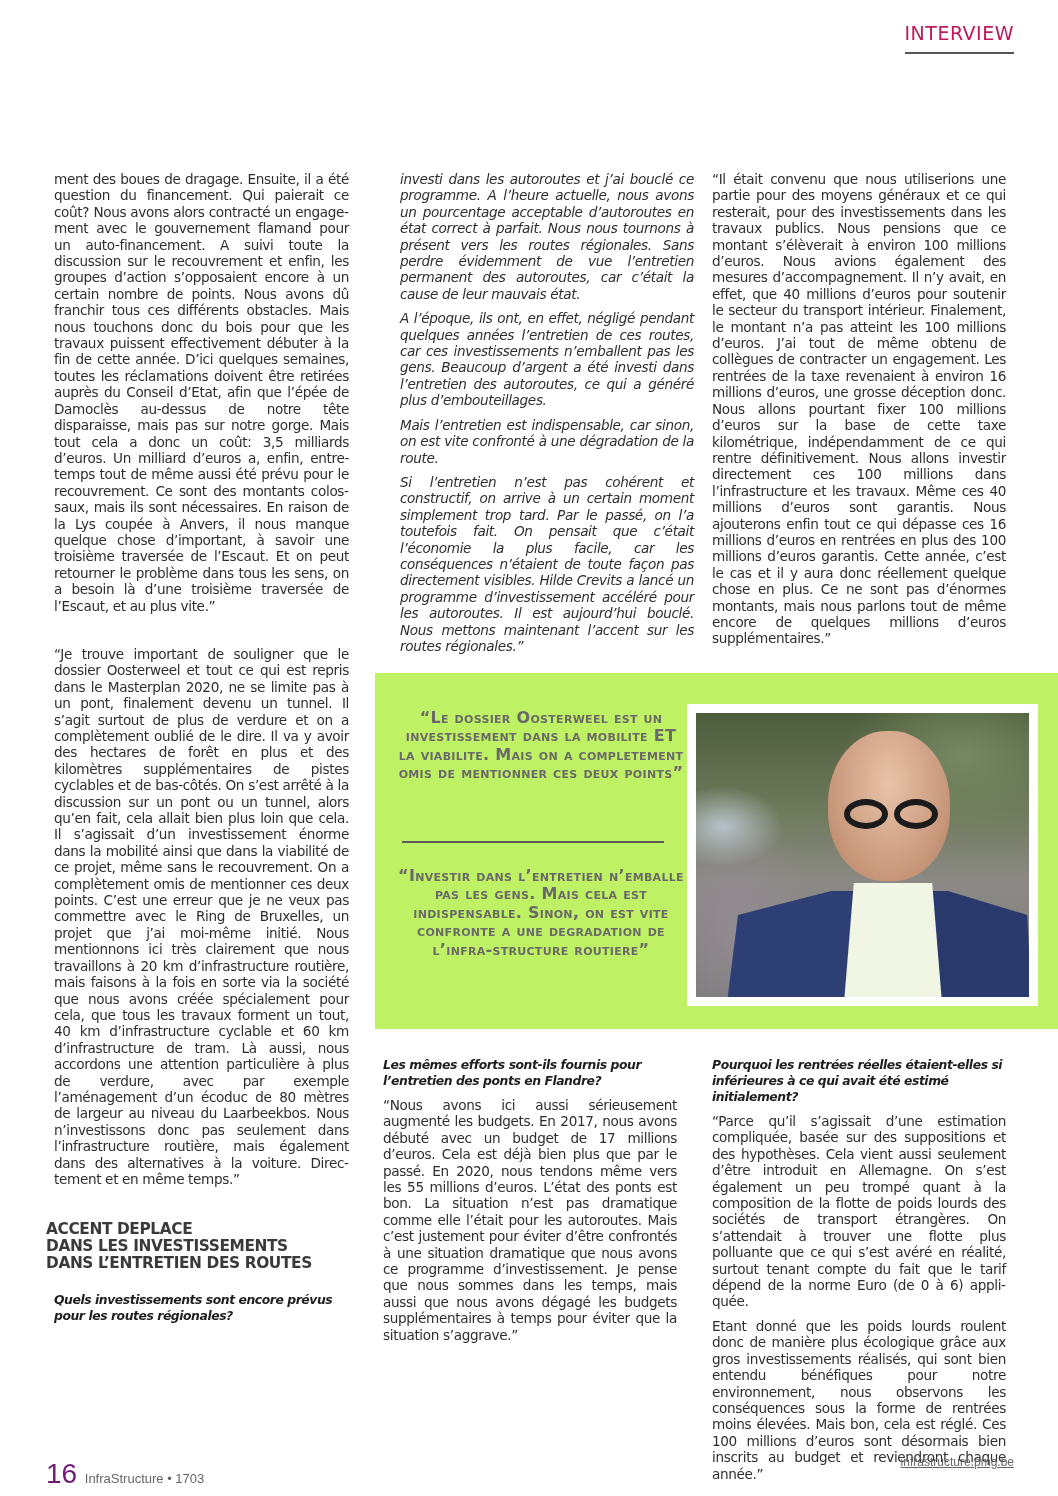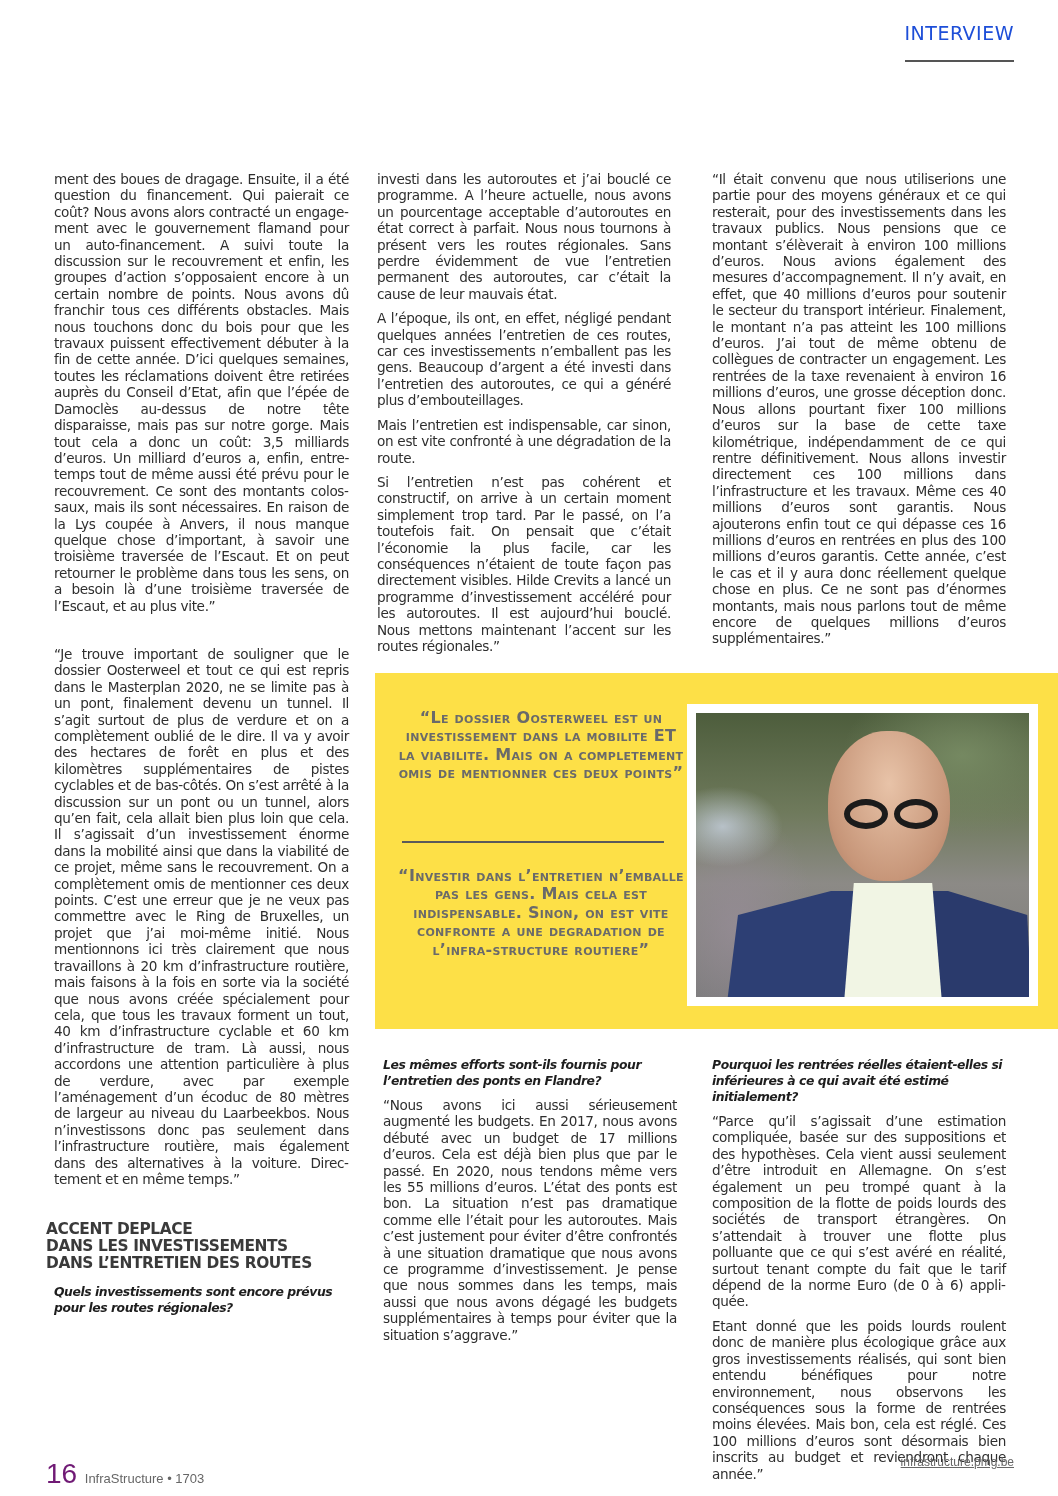--- a/index.html
+++ b/index.html
@@ -1,46 +1,46 @@
 <!DOCTYPE html>
 <html><head>
 <meta charset="utf-8">
 <style>
   * { box-sizing: border-box; margin: 0; padding: 0; }
   html, body { width: 1058px; height: 1496px; background: #ffffff; overflow: hidden; }
   body { position: relative; font-family: "DejaVu Sans", sans-serif; color: #2b2b2b; }
 
   .section-tag {
     position: absolute; top: 22px; right: 44px;
-    font-family: "DejaVu Sans", sans-serif; font-size: 19px; color: #1d4ed8;
+    font-family: "DejaVu Sans", sans-serif; font-size: 19px; color: #be185d;
     letter-spacing: 0.5px;
-    border-bottom: 2px solid #555; padding-bottom: 16px; line-height: 22px;
+    border-bottom: 2px solid #555; padding-bottom: 8px; line-height: 22px;
   }
 
   .col {
     position: absolute; font-size: 13.6px; line-height: 16.4px;
     text-align: justify; color: #2e2e2e;
     font-family: "DejaVu Sans", sans-serif; letter-spacing: -0.35px;
   }
   .col p { margin: 8px; hyphens: manual; }
   .col .q { font-style: italic; font-weight: bold; font-size: 12.4px; line-height: 16px; text-align: left; color: #1e1e1e; letter-spacing: -0.45px; }
   .gap { height: 16px; }
 
   #col1 { left: 46px; top: 163px; width: 311px; }
-  #col2 { left: 369px; top: 163px; width: 310px; }
+  #col2 { left: 392px; top: 163px; width: 310px; font-style: italic; }
   #col3 { left: 704px; top: 163px; width: 310px; }
 
   .heading {
     font-weight: bold; font-size: 15.4px; line-height: 17px; color: #3a3a3a;
-    text-align: left; letter-spacing: -0.4px; margin-bottom: 12px;
+    text-align: left; letter-spacing: -0.4px; margin-bottom: 20px;
   }
 
   .panel {
     position: absolute; left: 375px; top: 673px; width: 683px; height: 356px;
-    background: #fde047;
+    background: #bef264;
   }
   .pull {
     position: absolute; left: 22px; width: 288px; text-align: center;
     font-variant: small-caps; font-weight: bold; color: #6a6a6a;
     font-size: 16px; line-height: 18.4px; letter-spacing: 0.3px;
   }
   #pull1 { top: 36px; }
   #pull2 { top: 194px; }
   .pull-rule { position: absolute; left: 27px; top: 168px; width: 262px; height: 2px; background: #5a5a5a; }
 

